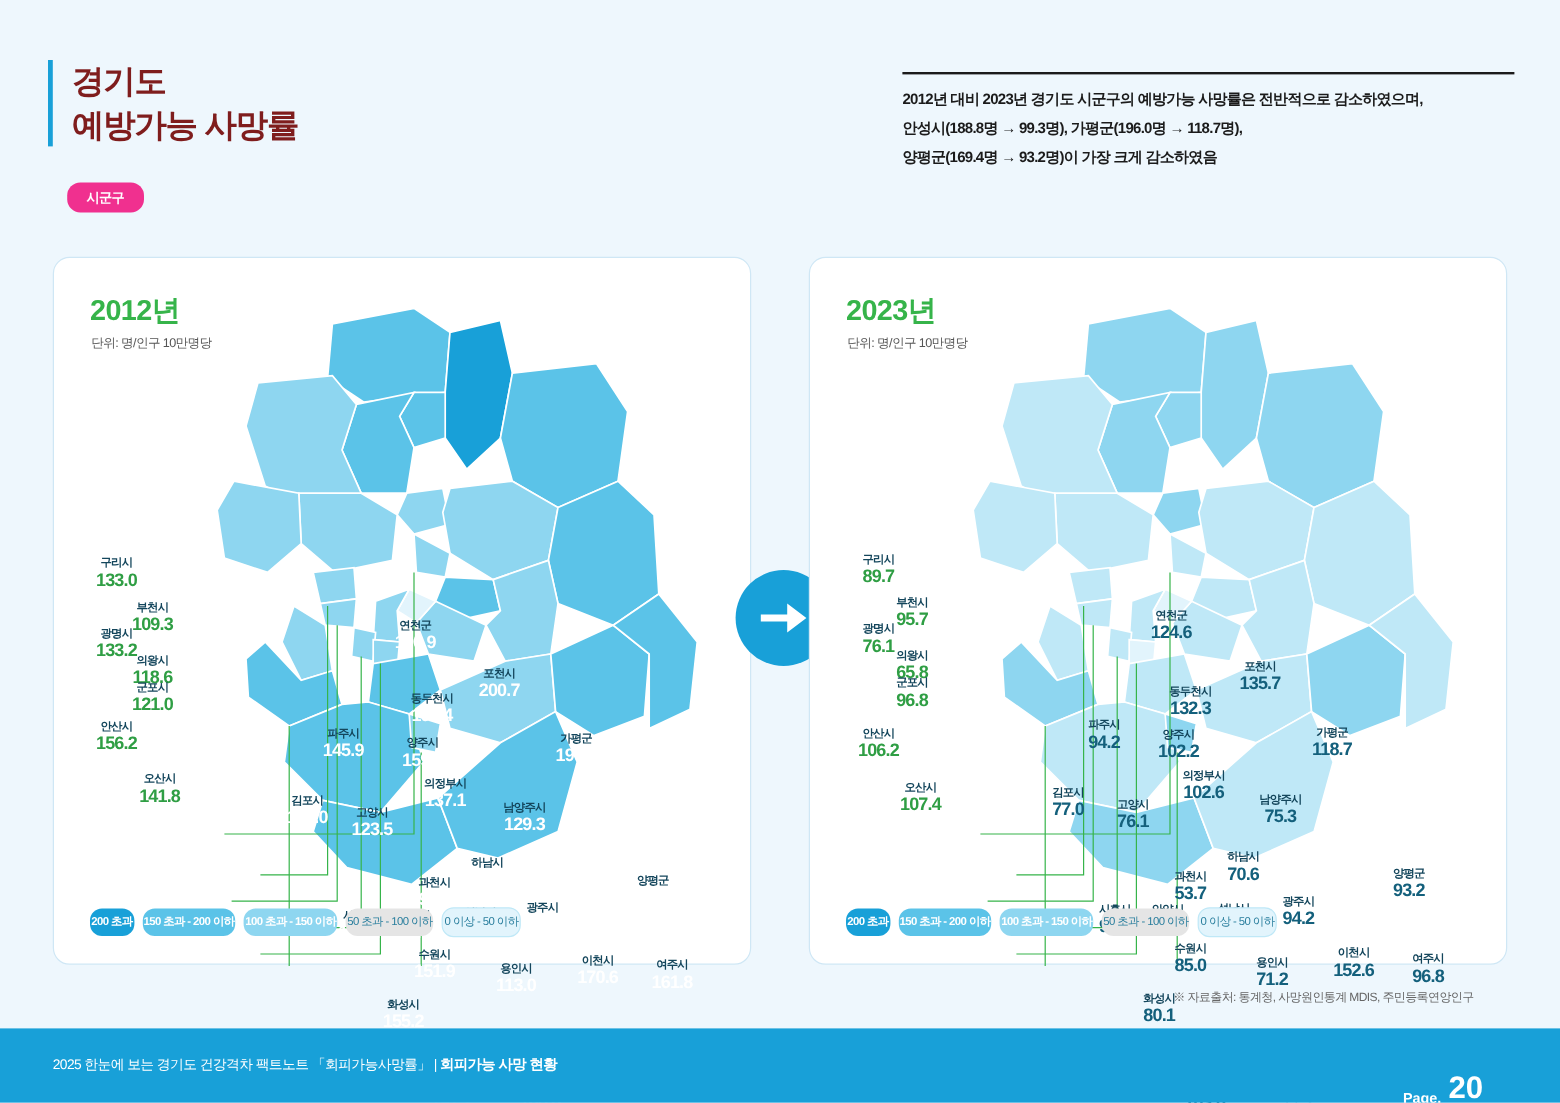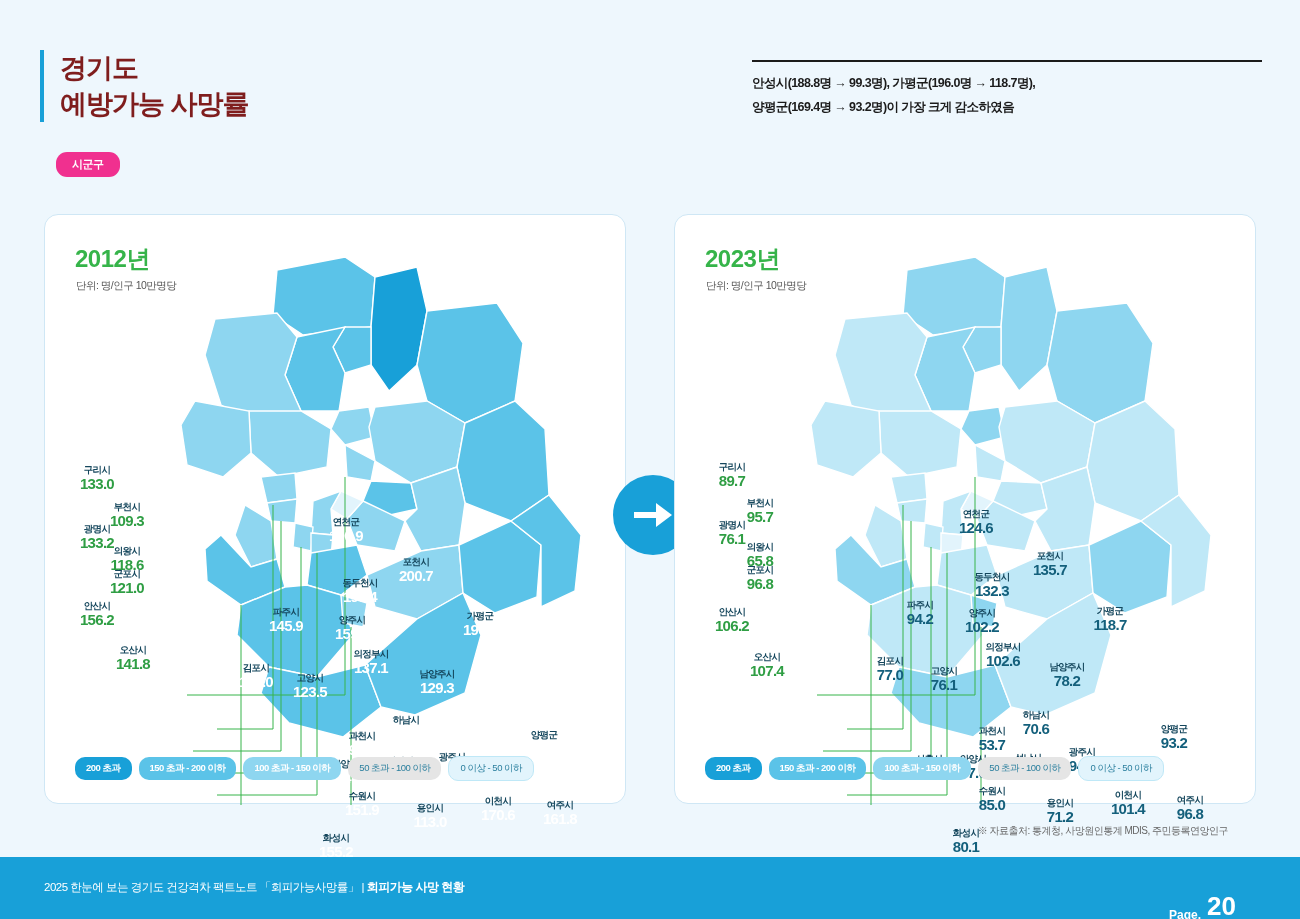--- a/index.html
+++ b/index.html
@@ -59,21 +59,21 @@
     position:absolute; left:31px; top:64px;
     font-size:10.5px; color:#555; letter-spacing:-0.5px;
   }
   
   .legend {
     position:absolute; left:30px; bottom:22px;
     display:flex; gap:7px; align-items:center;
   }
   .legend-item {
     font-size:9.5px; letter-spacing:-0.5px;
-    padding:5px 11px; border-radius:10px;
+    padding:5px 1px; border-radius:10px;
     white-space:nowrap; text-align:center;
   }
   .lg0 { background:#18a0d8; color:#fff; font-weight:bold; }
   .lg1 { background:#5bc3e8; color:#fff; font-weight:bold; }
   .lg2 { background:#8ed6f0; color:#fff; font-weight:bold; }
   .lg3 { background:#e5e5e5; color:#2b7f9e; }
   .lg4 { background:#e2f4fc; color:#2b7f9e; border:1px solid #bfe8f7; }
   
   .arrow-circle {
     position:absolute; left:613px; top:475px;
@@ -120,20 +120,21 @@
 
 <div class="page">
 
   <div class="title-wrap">
     <div class="title-line">경기도</div>
     <div class="title-line">예방가능 사망률</div>
   </div>
   <div class="badge">시군구</div>
 
   <div class="summary">
+    <p>2012년 대비 2023년 경기도 시군구의 예방가능 사망률은 전반적으로 감소하였으며,</p>
     <p>안성시(188.8명 → 99.3명), 가평군(196.0명 → 118.7명),</p>
     <p>양평군(169.4명 → 93.2명)이 가장 크게 감소하였음</p>
   </div>
 
   <div class="panel left">
     <div class="panel-year">2012년</div>
     <div class="panel-unit">단위: 명/인구 10만명당</div>
 
     <svg class="map" viewBox="0 0 582 590">
       <g stroke="#ffffff" stroke-width="1.4">
@@ -432,21 +433,21 @@
     <div class="lbl dark" style="left:180px; top:441px; width:70px;">
         <span class="n">김포시</span>
         <span class="v">77.0</span>
       </div>
     <div class="lbl dark" style="left:234px; top:451px; width:70px;">
         <span class="n">고양시</span>
         <span class="v">76.1</span>
       </div>
     <div class="lbl dark" style="left:354px; top:447px; width:76px;">
         <span class="n">남양주시</span>
-        <span class="v">78.2</span>
+        <span class="v">75.3</span>
       </div>
     <div class="lbl dark" style="left:282px; top:511px; width:70px;">
         <span class="n">과천시</span>
         <span class="v">53.7</span>
       </div>
     <div class="lbl dark" style="left:326px; top:495px; width:70px;">
         <span class="n">하남시</span>
         <span class="v">70.6</span>
       </div>
     <div class="lbl dark" style="left:318px; top:538px; width:70px;">
@@ -472,21 +473,21 @@
     <div class="lbl dark" style="left:282px; top:571px; width:70px;">
         <span class="n">수원시</span>
         <span class="v">85.0</span>
       </div>
     <div class="lbl dark" style="left:350px; top:583px; width:70px;">
         <span class="n">용인시</span>
         <span class="v">71.2</span>
       </div>
     <div class="lbl dark" style="left:418px; top:575px; width:70px;">
         <span class="n">이천시</span>
-        <span class="v">101.4</span>
+        <span class="v">152.6</span>
       </div>
     <div class="lbl dark" style="left:480px; top:580px; width:70px;">
         <span class="n">여주시</span>
         <span class="v">96.8</span>
       </div>
     <div class="lbl dark" style="left:256px; top:613px; width:70px;">
         <span class="n">화성시</span>
         <span class="v">80.1</span>
       </div>
     <div class="lbl dark" style="left:294px; top:687px; width:70px;">

